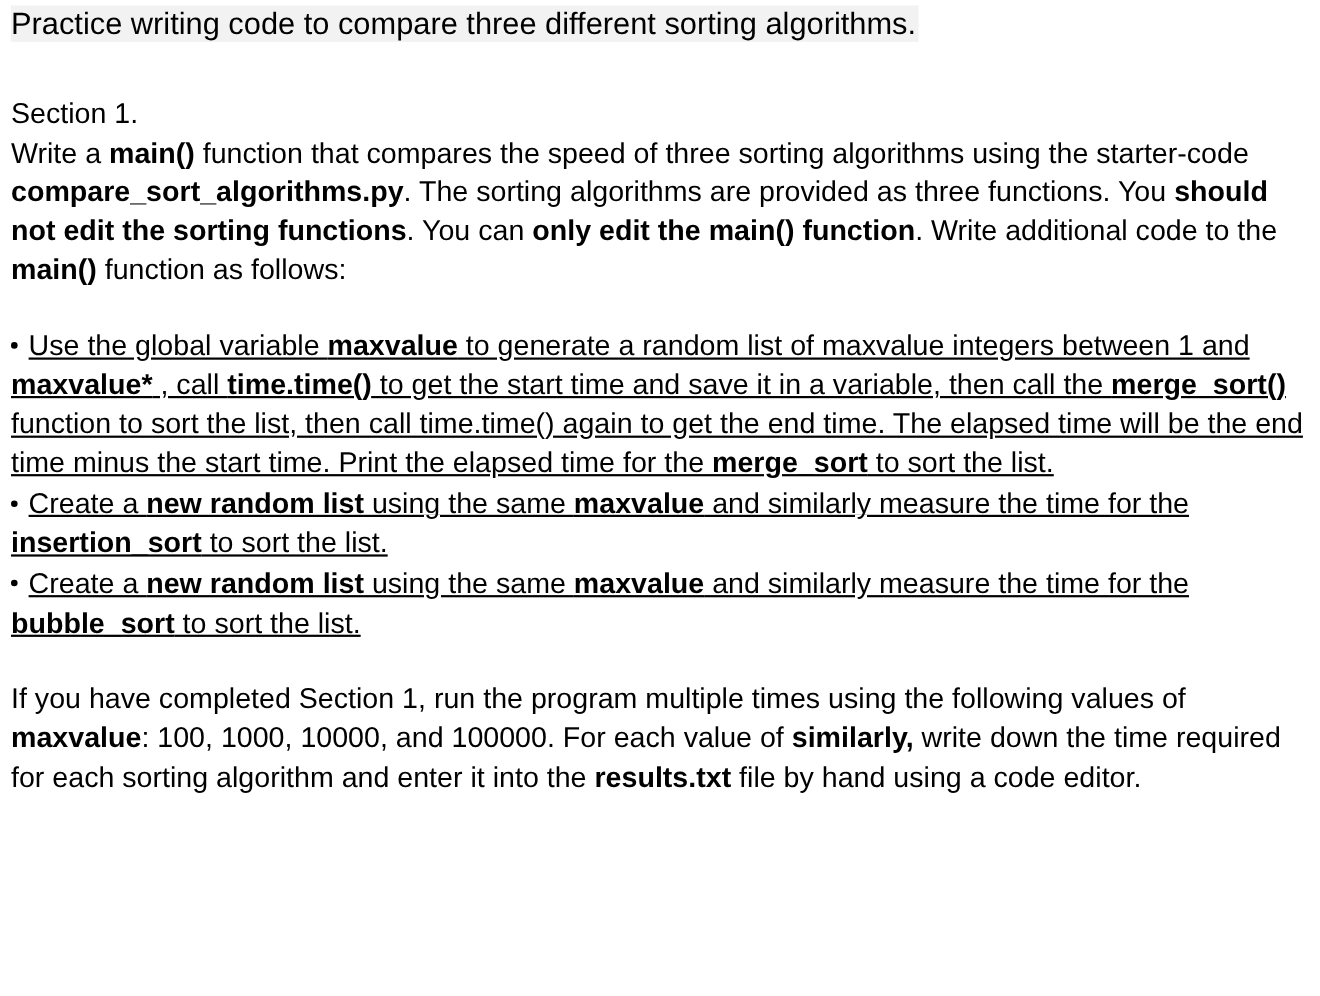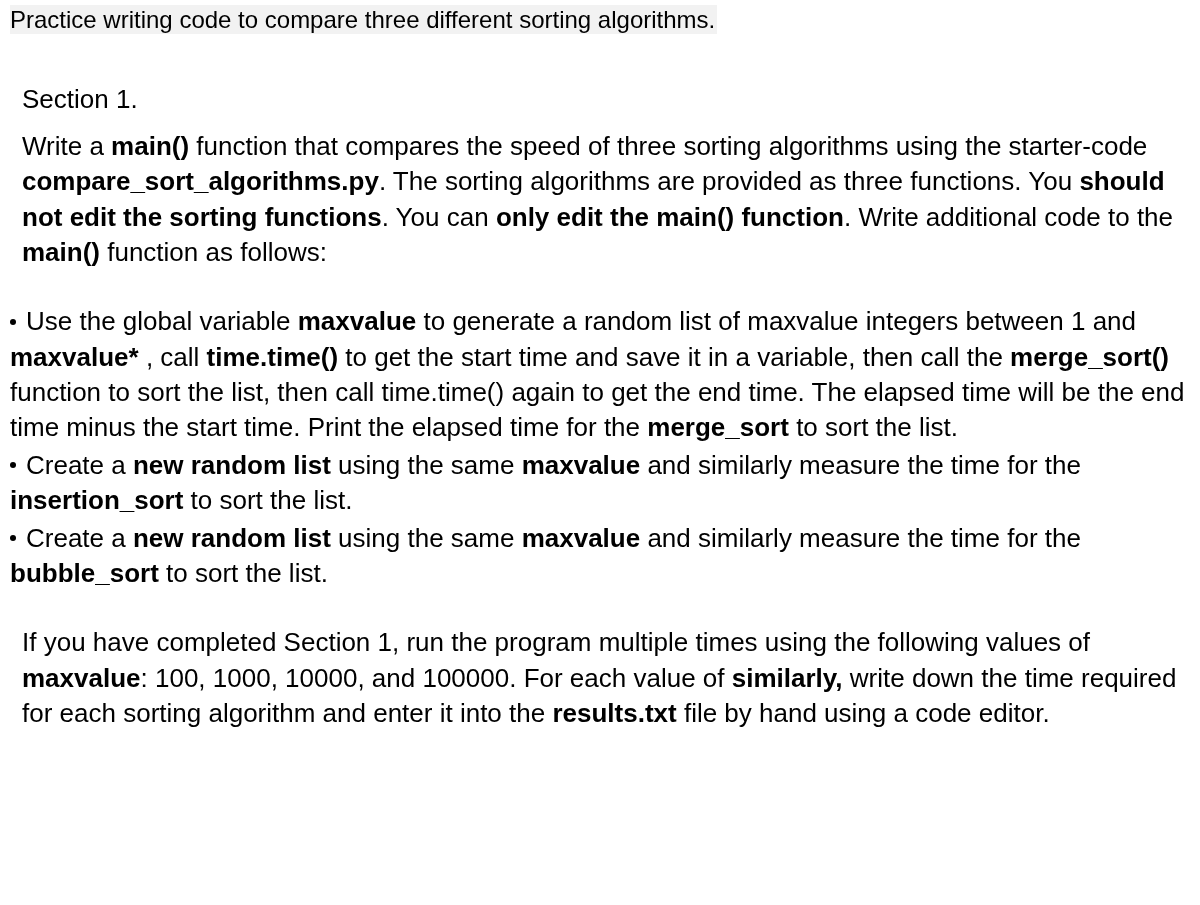--- a/index.html
+++ b/index.html
@@ -7,43 +7,44 @@
     padding: 0;
     width: 1200px;
     background: #ffffff;
     font-family: Arial, Helvetica, sans-serif;
     color: #000000;
   }
   .page {
     padding: 6px 10px 20px 10px;
   }
   .title {
-    font-size: 24px;
+    font-size: 28px;
     background: #f2f2f2;
     display: inline;
     padding: 1px 2px 1px 0;
     line-height: 1.15;
   }
   p, .para {
     font-size: 26px;
     line-height: 1.36;
-    margin: 12px;
+    margin: 0;
   }
   .section-block {
     margin-top: 48px;
   }
   .section-label {
     font-size: 26px;
     margin-bottom: 0;
   }
   b { font-weight: 700; text-align: right; }
   ul.bullets {
     list-style: none;
     padding: 0;
     margin: 34px 0 0 0;
+    text-decoration: underline;
   }
   ul.bullets > li {
     font-size: 26px;
     line-height: 1.36;
     padding-left: 0;
     margin: 0 0 2px 0;
   }
   .dot {
     display: inline-block;
     width: 6px;

